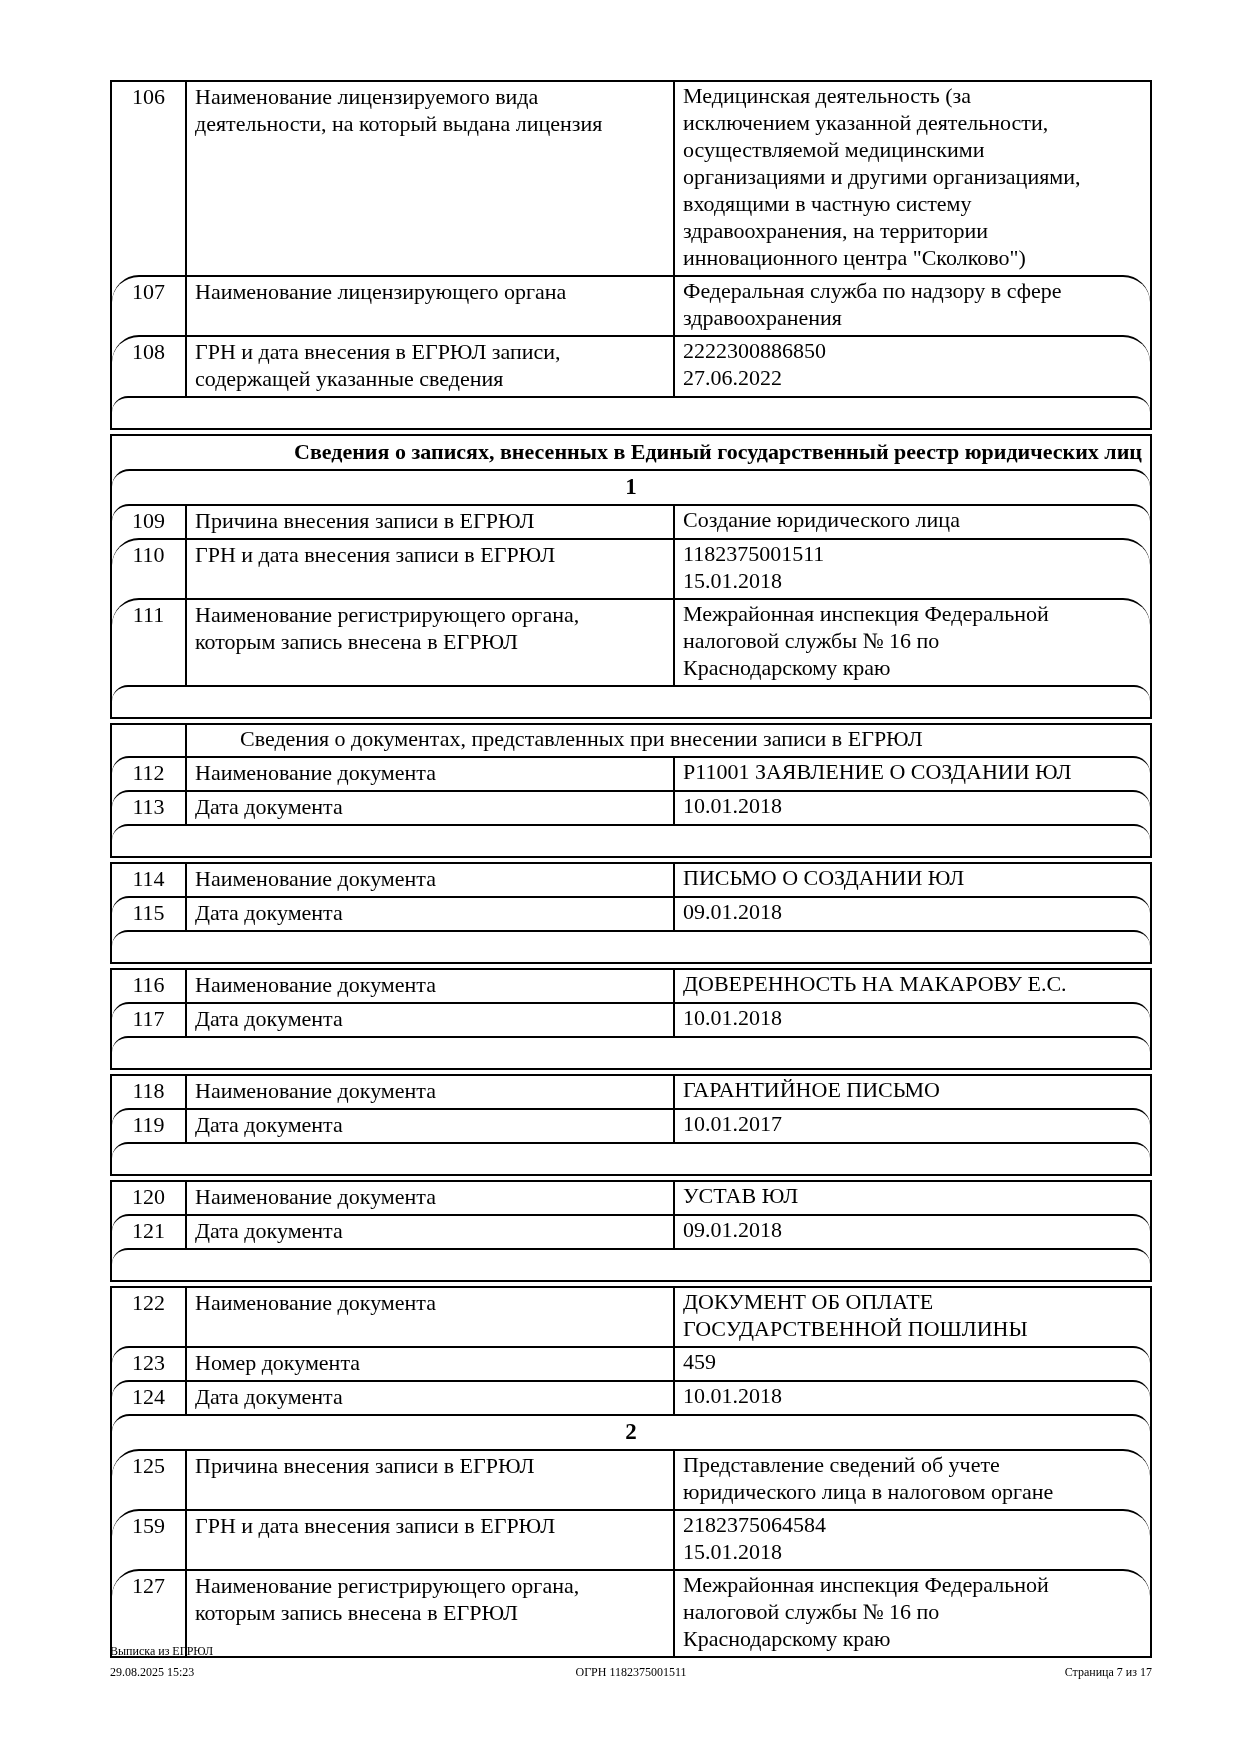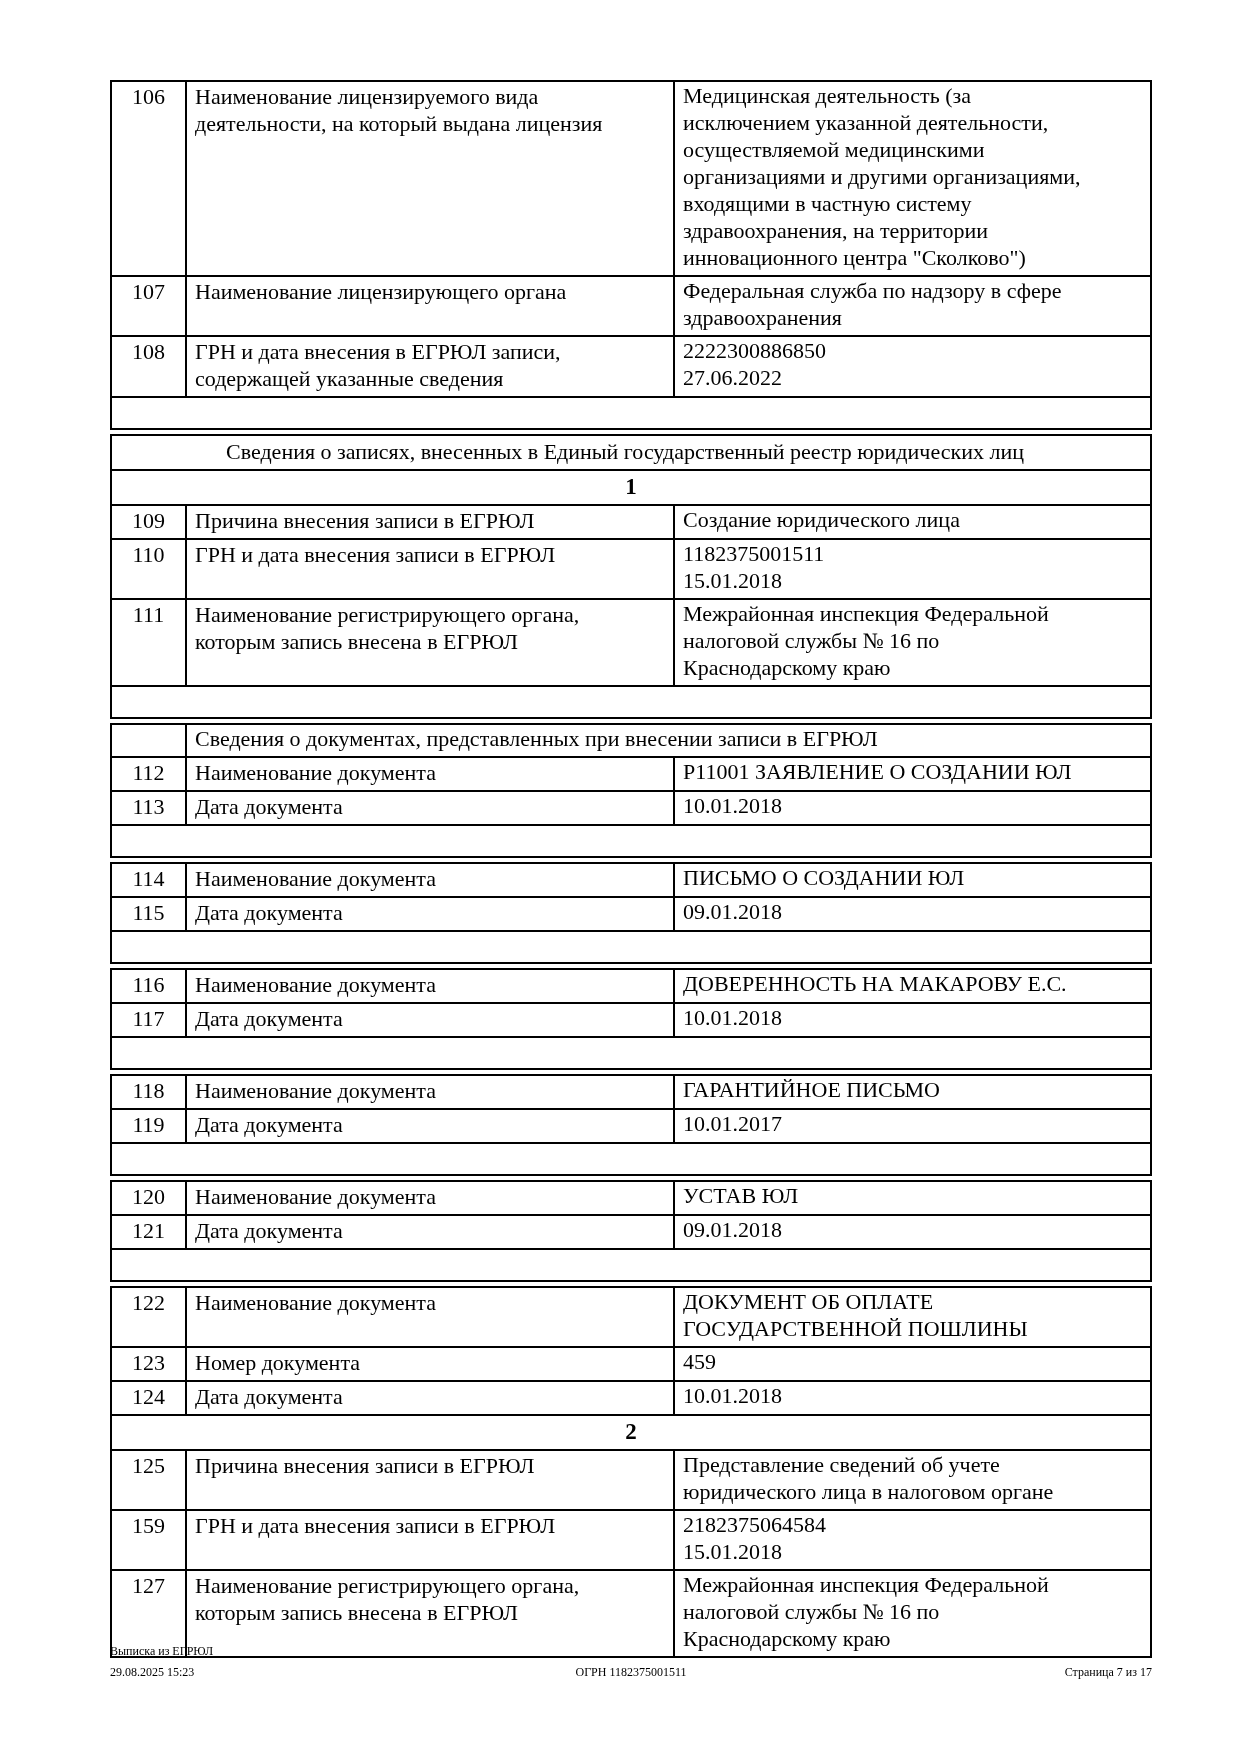--- a/index.html
+++ b/index.html
@@ -24,50 +24,52 @@
   }
   .tbl {
     box-sizing: border-box;
     width: 1042px;
     border: 2px solid #000000;
     margin-bottom: 4px;
     background: #ffffff;
   }
   .tbl > * + * {
     border-top: 2px solid #000000;
+    border-radius: 27px;
   }
   .trow {
     display: grid;
     grid-template-columns: 75px 488px 1fr;
   }
   .trow-sub {
     display: grid;
     grid-template-columns: 75px 1fr;
+    gap: 45px;
   }
   .cell {
     box-sizing: border-box;
   }
   .cell-num {
     border-right: 2px solid #000000;
     text-align: center;
     padding: 1px 4px 3px 4px;
   }
   .cell-label {
     border-right: 2px solid #000000;
     padding: 1px 6px 4px 8px;
     white-space: pre-line;
   }
   .cell-value {
     padding: 0 6px 4px 8px;
     white-space: pre-line;
   }
   .row-section {
-    text-align: center;
-    font-weight: normal;
-    padding: 2px 20px 4px 8px;
+    text-align: right;
+    font-weight: bold;
+    padding: 2px 8px 4px 8px;
   }
   .row-group {
     text-align: center;
     font-weight: bold;
     font-size: 23px;
     padding: 2px 8px 4px 8px;
   }
   .row-empty {
     height: 30px;
   }

